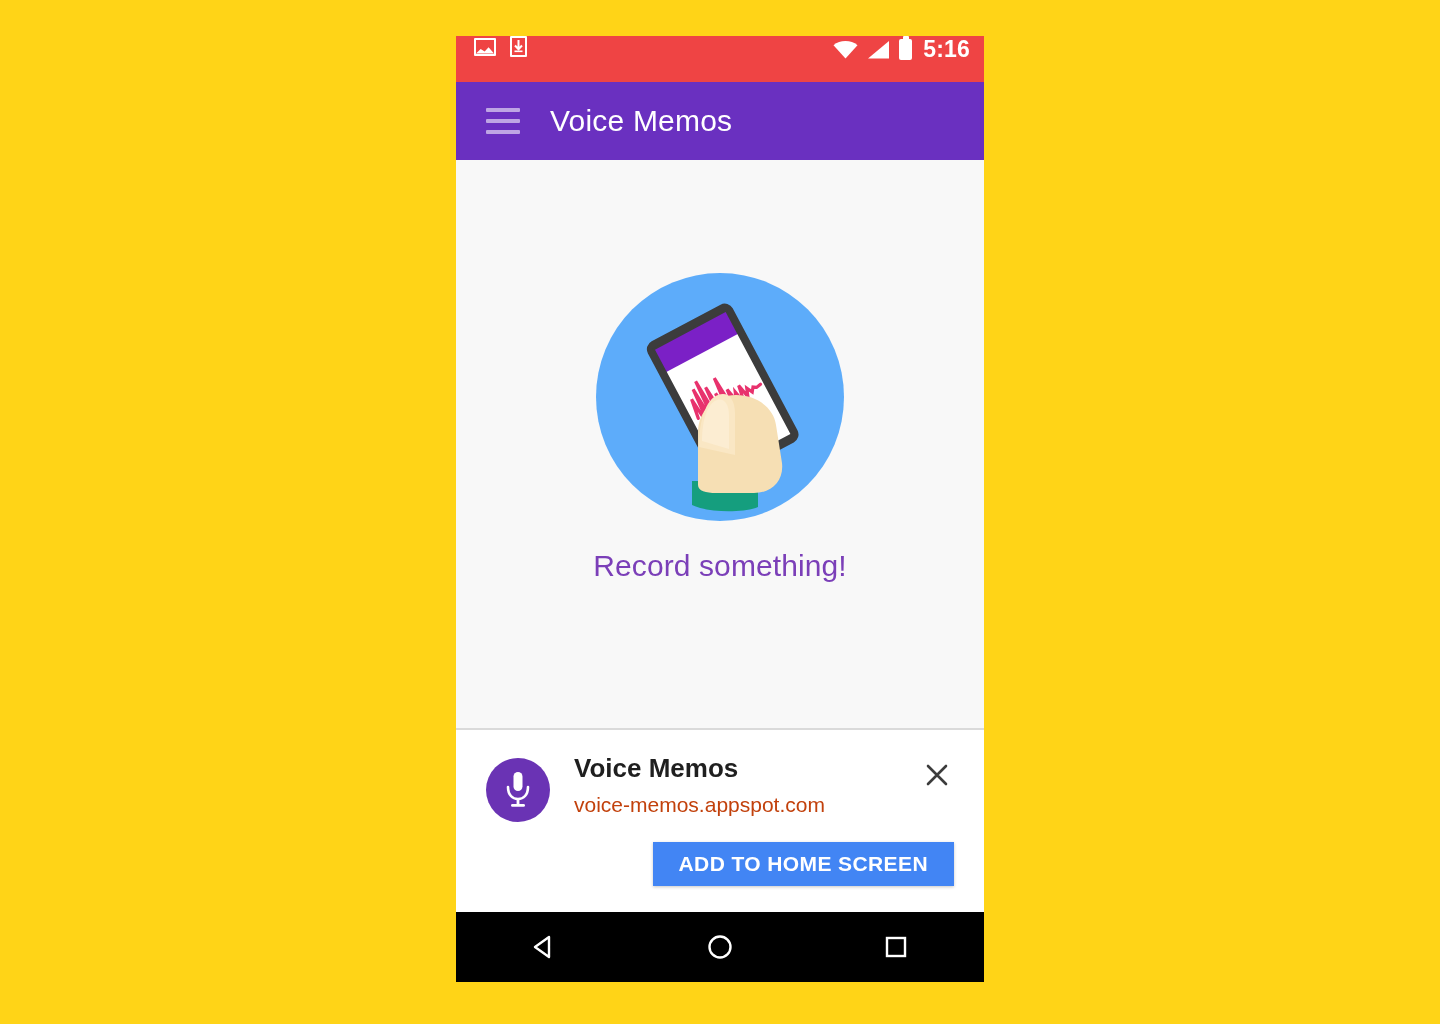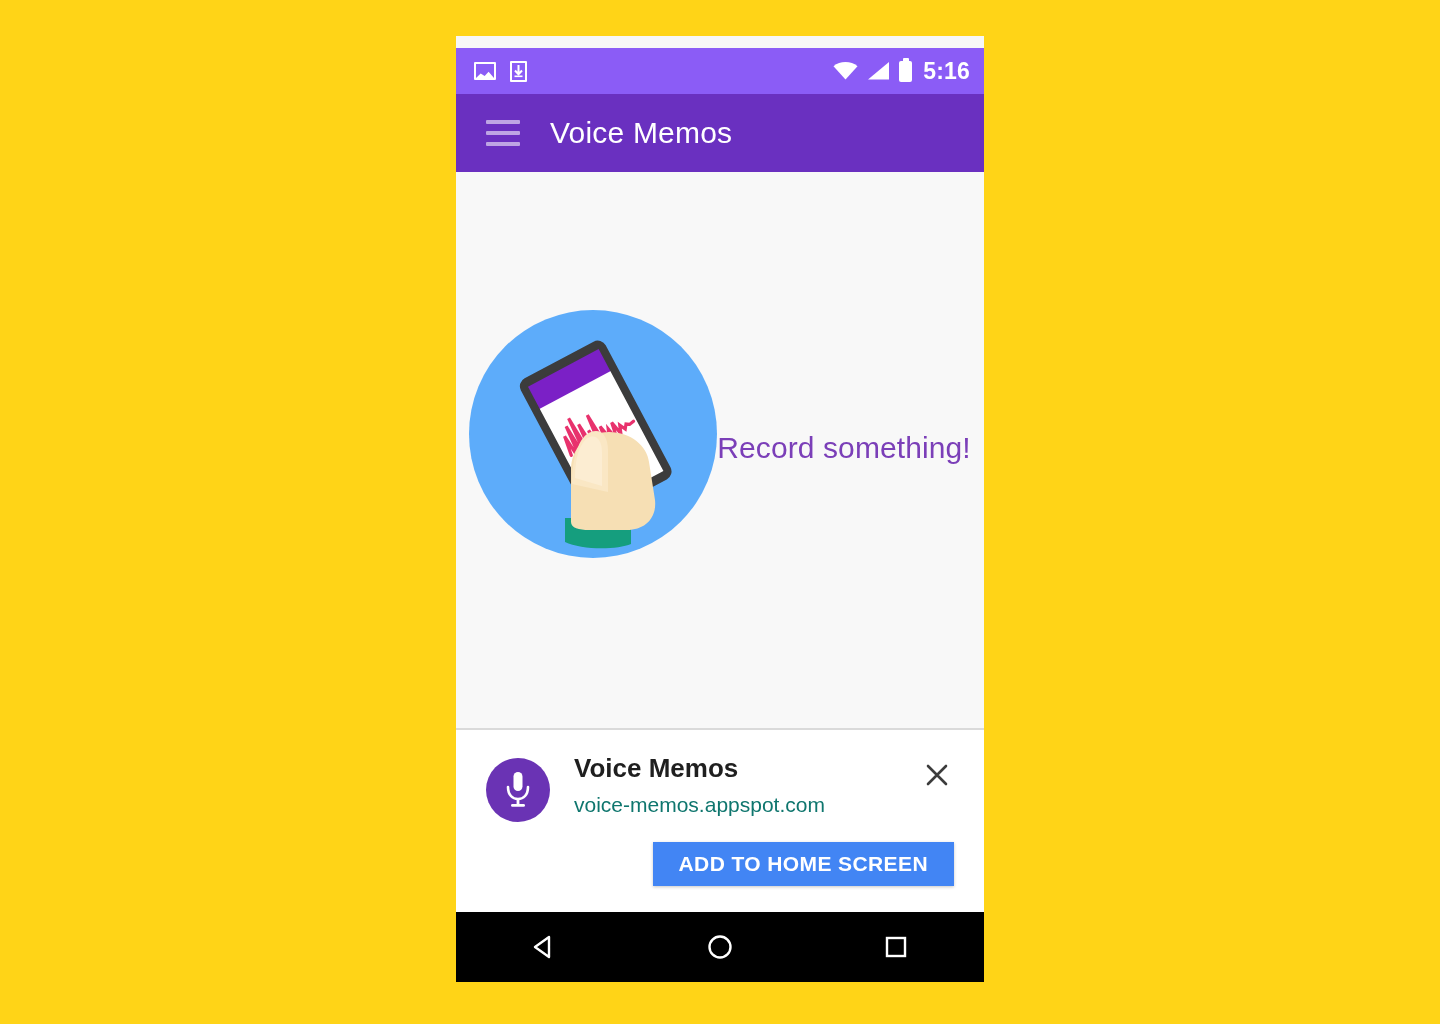--- a/index.html
+++ b/index.html
@@ -27,26 +27,25 @@
     height: 946px;
     background: #F7F7F7;
     display: flex;
     flex-direction: column;
     overflow: hidden;
   }
 
   
   .statusbar {
     height: 46px;
-    background: #8b5cf6;
-    display: flex;
-    align-items: center;
+    background: #ef4444;
+    display: flex;
+    align-items: flex-start;
     padding: 0 14px 0 18px;
     flex-shrink: 0;
-    margin-top: 12px;
   }
   .status-left { display: flex; align-items: center; gap: 14px; }
   .status-right { margin-left: auto; display: flex; align-items: center; gap: 9px; }
 
   .icon-image-notif {
     width: 22px; height: 18px;
     border: 2px solid #FFFFFF;
     border-radius: 1px;
     position: relative;
     overflow: hidden;
@@ -121,21 +120,21 @@
     color: #FFFFFF;
     font-size: 30px;
     letter-spacing: 0.2px;
   }
 
   
   .content {
     flex: 1;
     background: #F8F8F8;
     display: flex;
-    flex-direction: row;
+    flex-direction: column;
     align-items: center;
     justify-content: center;
     padding-bottom: 32px;
   }
 
   .illustration {
     width: 248px;
     height: 248px;
     border-radius: 50%;
     background: #5DACFA;
@@ -181,21 +180,21 @@
   }
   .banner-title {
     font-size: 26px;
     font-weight: bold;
     color: #1F1F1F;
     line-height: 1.15;
   }
   .banner-url {
     margin-top: 9px;
     font-size: 21px;
-    color: #0f766e;
+    color: #c2410c;
     line-height: 1.15;
   }
   .close-btn {
     width: 34px; height: 34px;
     flex-shrink: 0;
     cursor: pointer;
     display: flex;
     align-items: center;
     justify-content: center;
     margin-top: 4px;

